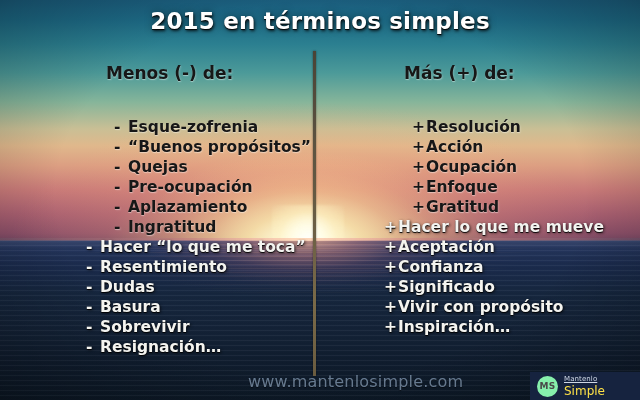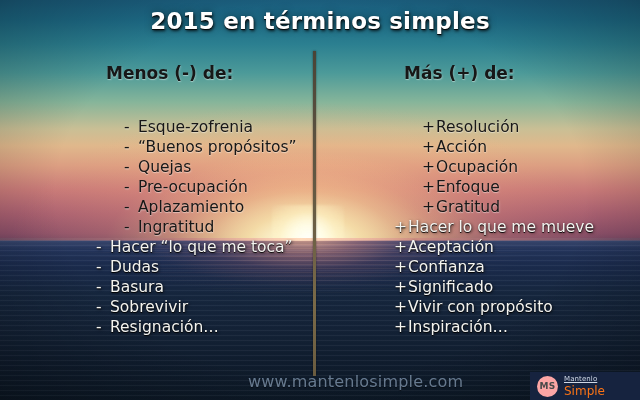--- a/index.html
+++ b/index.html
@@ -172,26 +172,27 @@
     font-weight: 700;
     color: #1b1b1b;
     text-shadow:
       0 1px 0 rgba(255,255,255,.35),
       1px 1px 2px rgba(255,255,255,.25);
     margin-bottom: 0;
   }
 
   .list {
     position: absolute;
-    left: 18px;
+    left: 8px;
     top: 54px;
     width: 100%;
     margin: 0;
     padding: 0;
     list-style: none;
+    font-weight: bold;
   }
   .list li {
     height: 20px;
     line-height: 20px;
     font-size: 15.5px;
     white-space: nowrap;
   }
   .list li .mark {
     display: inline-block;
     width: 14px;
@@ -233,21 +234,21 @@
     height: 28px;
     background: #16233f;
     display: flex;
     align-items: center;
     padding-left: 7px;
     box-sizing: border-box;
   }
   .logo-circle {
     width: 21px; height: 21px;
     border-radius: 50%;
-    background: #fca5a5;
+    background: #86efac;
     display: flex;
     align-items: center;
     justify-content: center;
     font-size: 9px;
     font-weight: 700;
     color: #4a4a4a;
     letter-spacing: .2px;
     flex: none;
   }
   .logo-text {
@@ -256,21 +257,21 @@
   }
   .logo-top {
     font-size: 7px;
     color: #cfd8e6;
     letter-spacing: .1px;
     display: block;
     text-decoration: underline;
   }
   .logo-bottom {
     font-size: 12px;
-    color: #f97316;
+    color: #fde047;
     display: block;
     margin-top: 2px;
   }
 </style>
 </head>
 <body>
 
 <div id="stage">
 
   <div class="bg-sky"></div>
@@ -291,20 +292,21 @@
   <div class="col col-left">
     <div class="col-header ink-dark">Menos (-) de:</div>
     <ul class="list">
       <li class="ink-dark"><span class="mark">-</span><span>Esque-zofrenia</span></li>
       <li class="ink-dark"><span class="mark">-</span><span>“Buenos propósitos”</span></li>
       <li class="ink-dark"><span class="mark">-</span><span>Quejas</span></li>
       <li class="ink-dark"><span class="mark">-</span><span>Pre-ocupación</span></li>
       <li class="ink-dark"><span class="mark">-</span><span>Aplazamiento</span></li>
       <li class="ink-dark"><span class="mark">-</span><span>Ingratitud</span></li>
       <li class="ink-light"><span class="mark">-</span><span>Hacer “lo que me toca”</span></li>
+      <li class="ink-light"><span class="mark">-</span><span>Resentimiento</span></li>
       <li class="ink-light"><span class="mark">-</span><span>Dudas</span></li>
       <li class="ink-light"><span class="mark">-</span><span>Basura</span></li>
       <li class="ink-light"><span class="mark">-</span><span>Sobrevivir</span></li>
       <li class="ink-light"><span class="mark">-</span><span>Resignación…</span></li>
     </ul>
   </div>
 
   <div class="col col-right">
     <div class="col-header ink-dark">Más (+) de:</div>
     <ul class="list">

